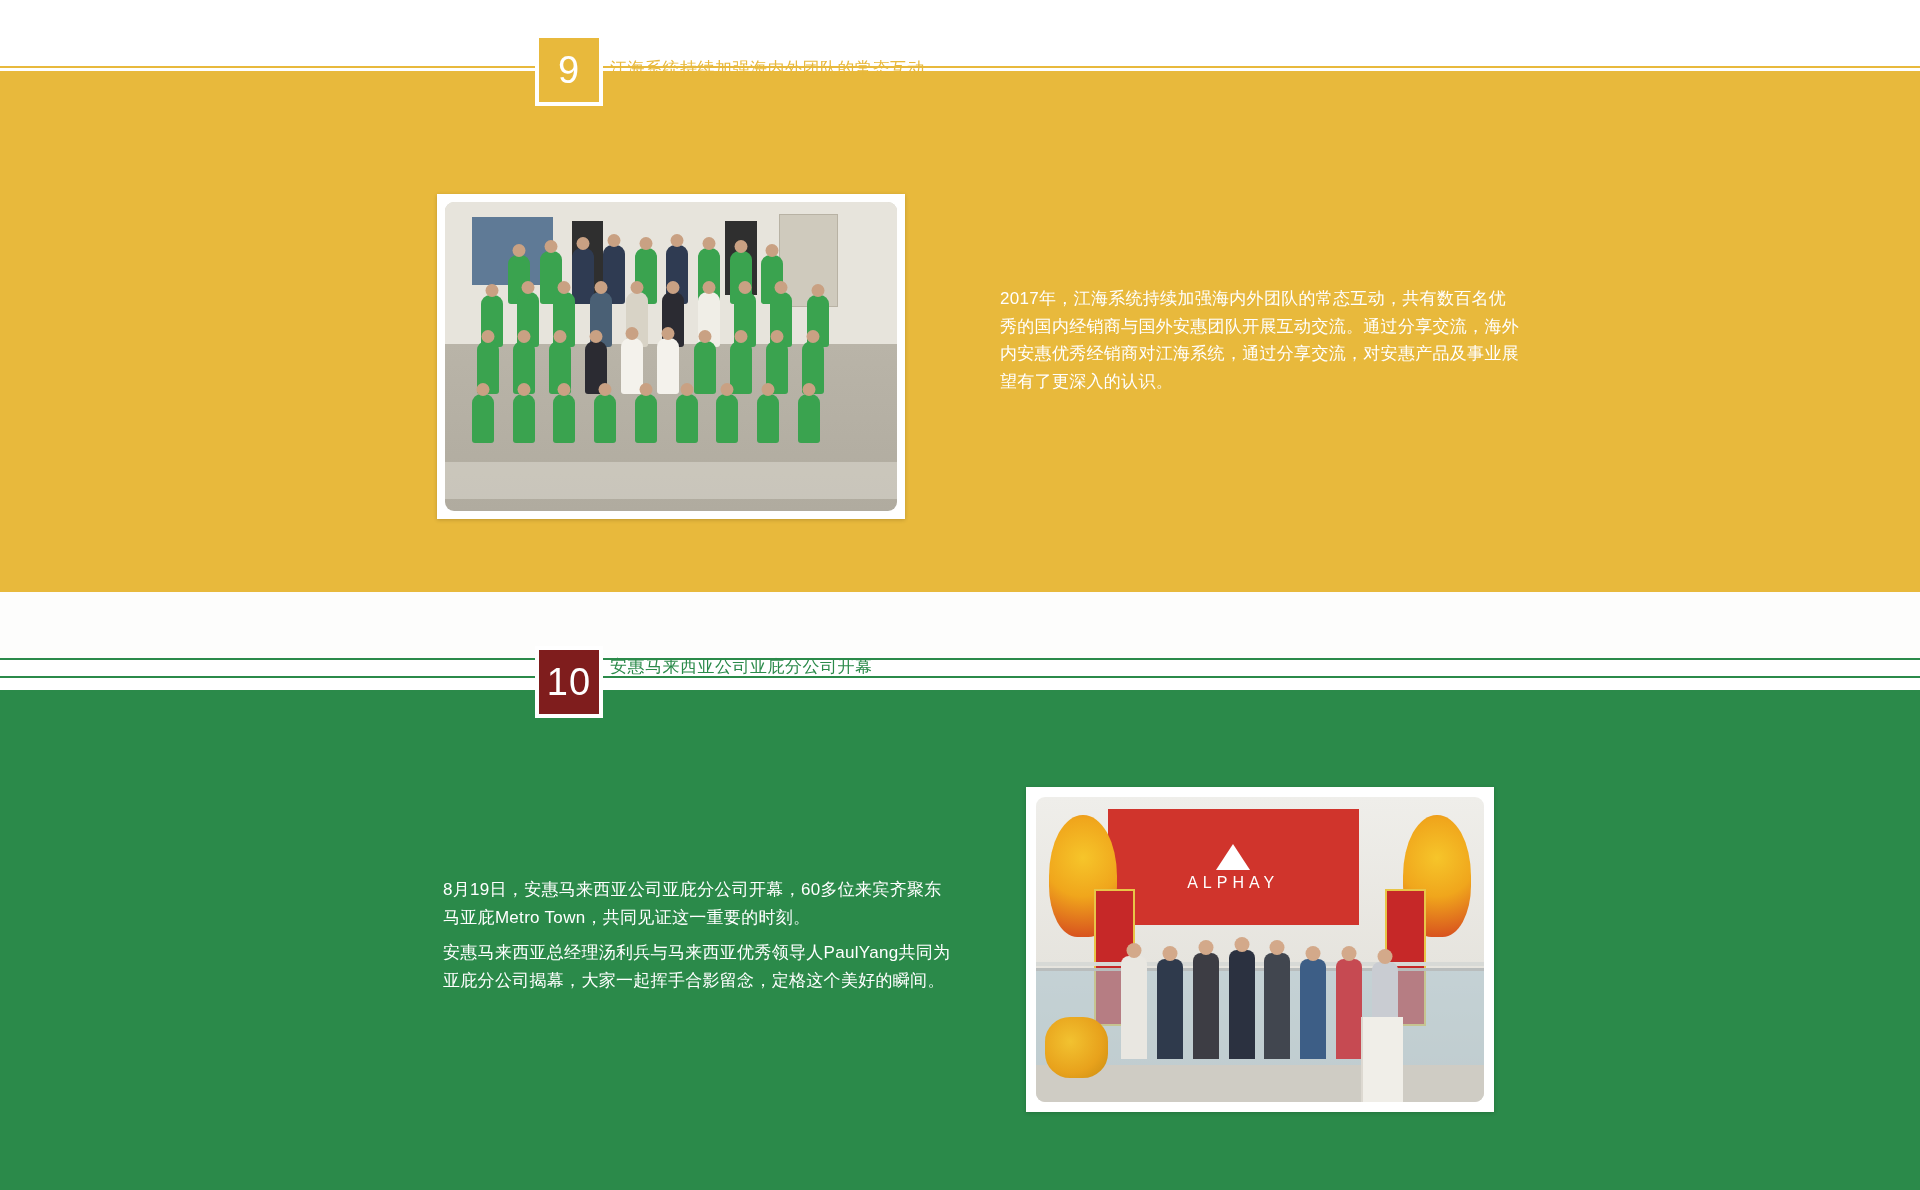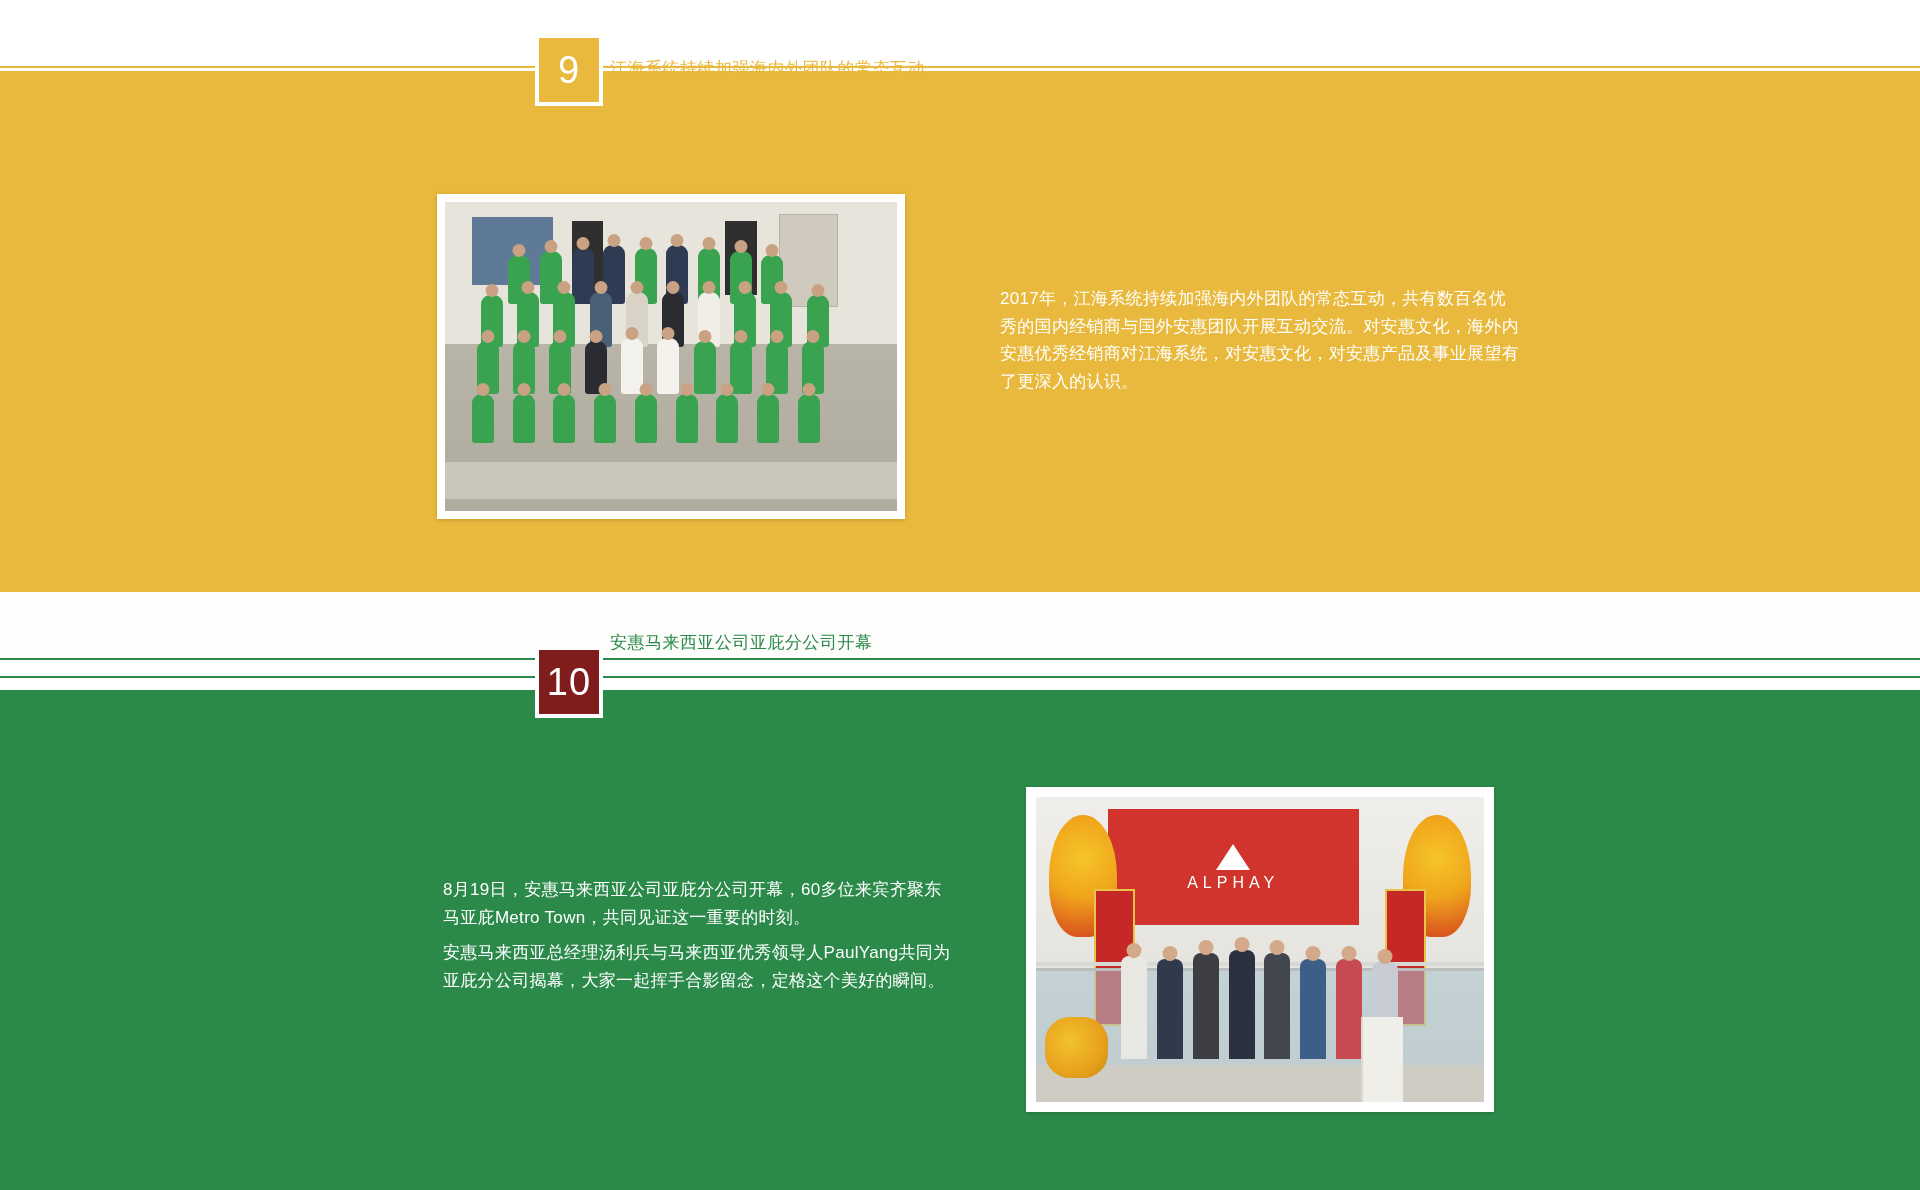--- a/index.html
+++ b/index.html
@@ -113,21 +113,21 @@
     letter-spacing: 0.5px;
     white-space: nowrap;
   }
   .section-title.yellow {
     left: 610px;
     top: 57px;
     color: #e8b93c;
   }
   .section-title.green {
     left: 610px;
-    top: 631px;
+    top: 655px;
     color: #2b8a4a;
     text-align: right;
   }
 
   
   .photo-frame {
     position: absolute;
     background: #ffffff;
     box-sizing: border-box;
     box-shadow: 0 1px 4px rgba(0,0,0,0.18);
@@ -144,20 +144,21 @@
     top: 787px;
     width: 468px;
     height: 325px;
     padding: 10px;
   }
   .photo-inner {
     position: relative;
     width: 100%;
     height: 100%;
     overflow: hidden;
+    border-radius: 9px;
   }
 
   
   .gp-bg {
     position: absolute;
     inset: 0;
     background: linear-gradient(#d8d5cd 0%, #d8d5cd 46%, #b9b4a8 46%, #b0ab9f 100%);
   }
   .gp-wall {
     position: absolute;
@@ -463,21 +464,21 @@
           <span class="gp-head"></span>
         </div>
       <div class="gp-person" style="left:78%;top:62%;height:16%;background:#3aa34f;">
           <span class="gp-head"></span>
         </div>
 
       <div style="position:absolute;left:0;bottom:4%;width:100%;height:12%;background:rgba(230,228,220,0.45);"></div>
     </div>
   </div>
 
-  <div class="body-text text-1">2017年，江海系统持续加强海内外团队的常态互动，共有数百名优秀的国内经销商与国外安惠团队开展互动交流。对安惠文化，海外内安惠优秀经销商对江海系统，对安惠文化，对安惠产品及事业展望有了更深入的认识。</div>
+  <div class="body-text text-1">2017年，江海系统持续加强海内外团队的常态互动，共有数百名优秀的国内经销商与国外安惠团队开展互动交流。通过分享交流，海外内安惠优秀经销商对江海系统，通过分享交流，对安惠产品及事业展望有了更深入的认识。</div>
 
   <div class="section-green-white-gap"></div>
   <div class="section-green-rule1"></div>
   <div class="section-green-rule2"></div>
   <div class="section-green"></div>
 
   <div class="num-tab green">
     <span>10</span>
   </div>
   <div class="section-title green">安惠马来西亚公司亚庇分公司开幕</div>

